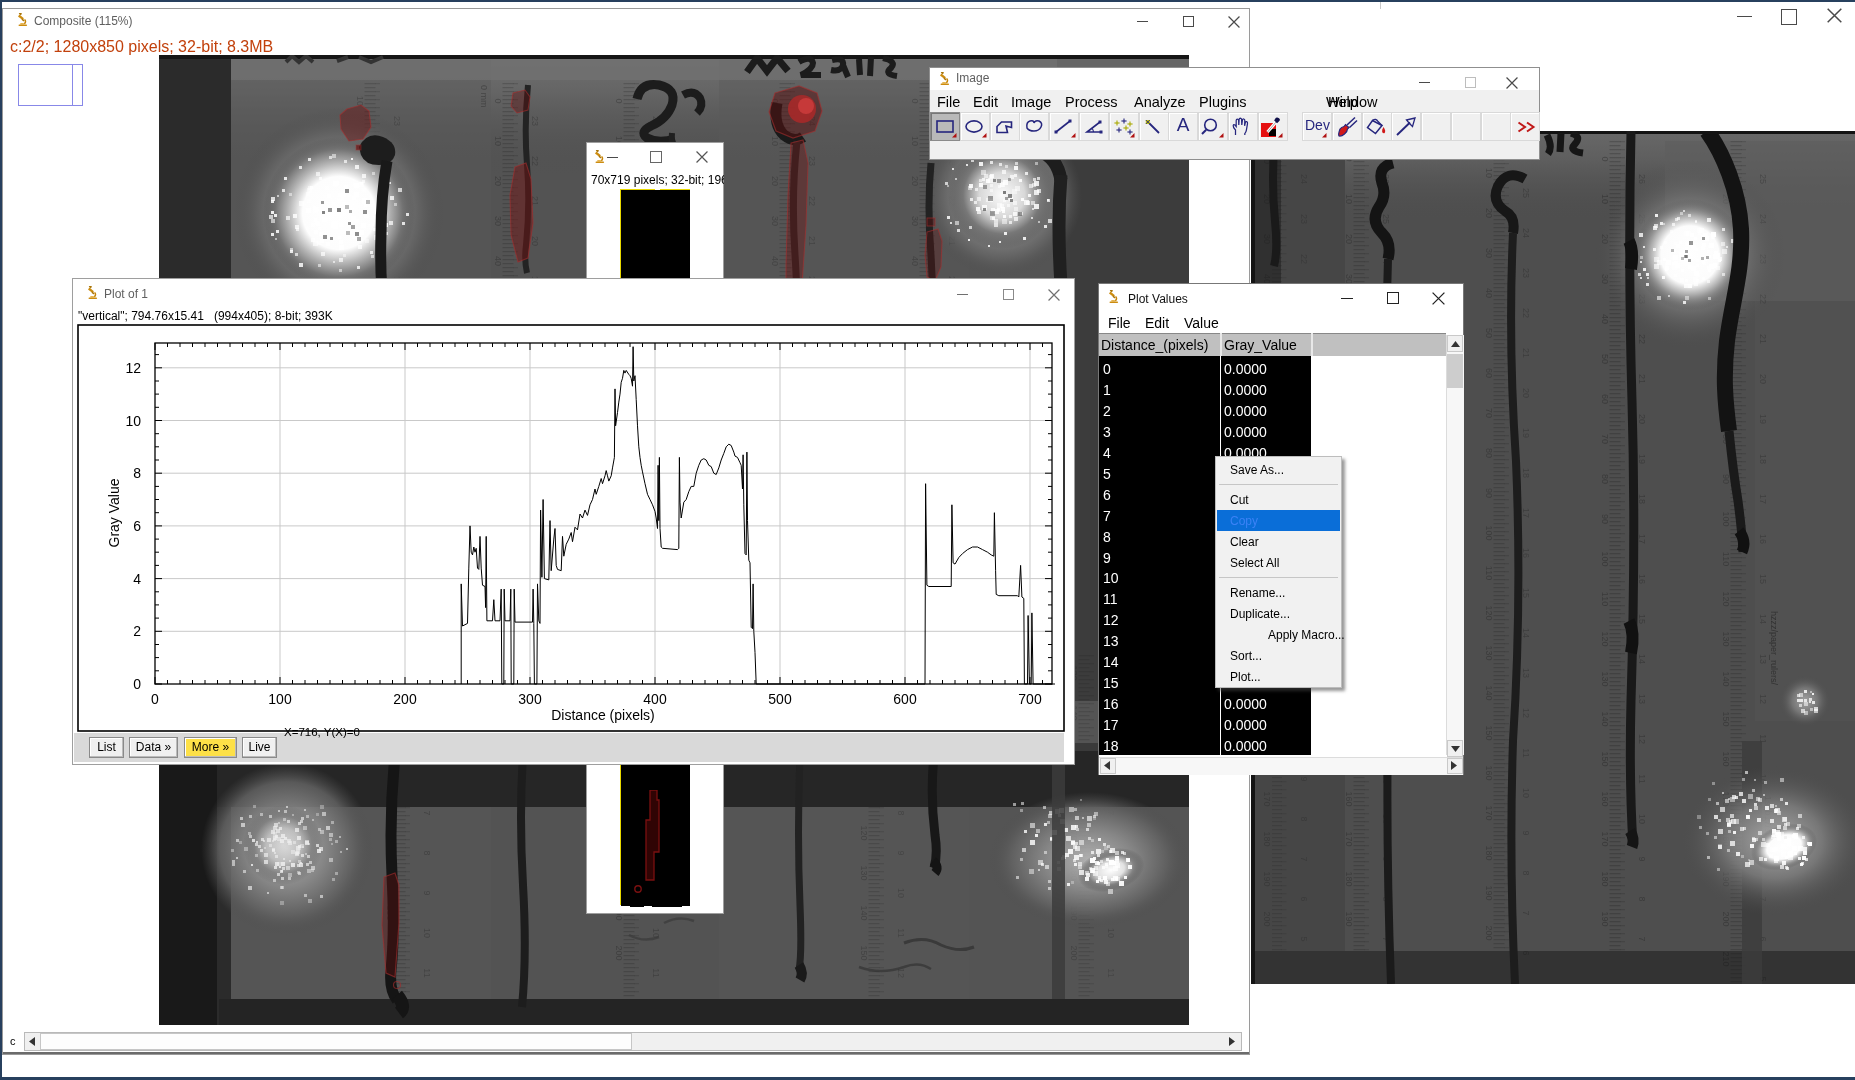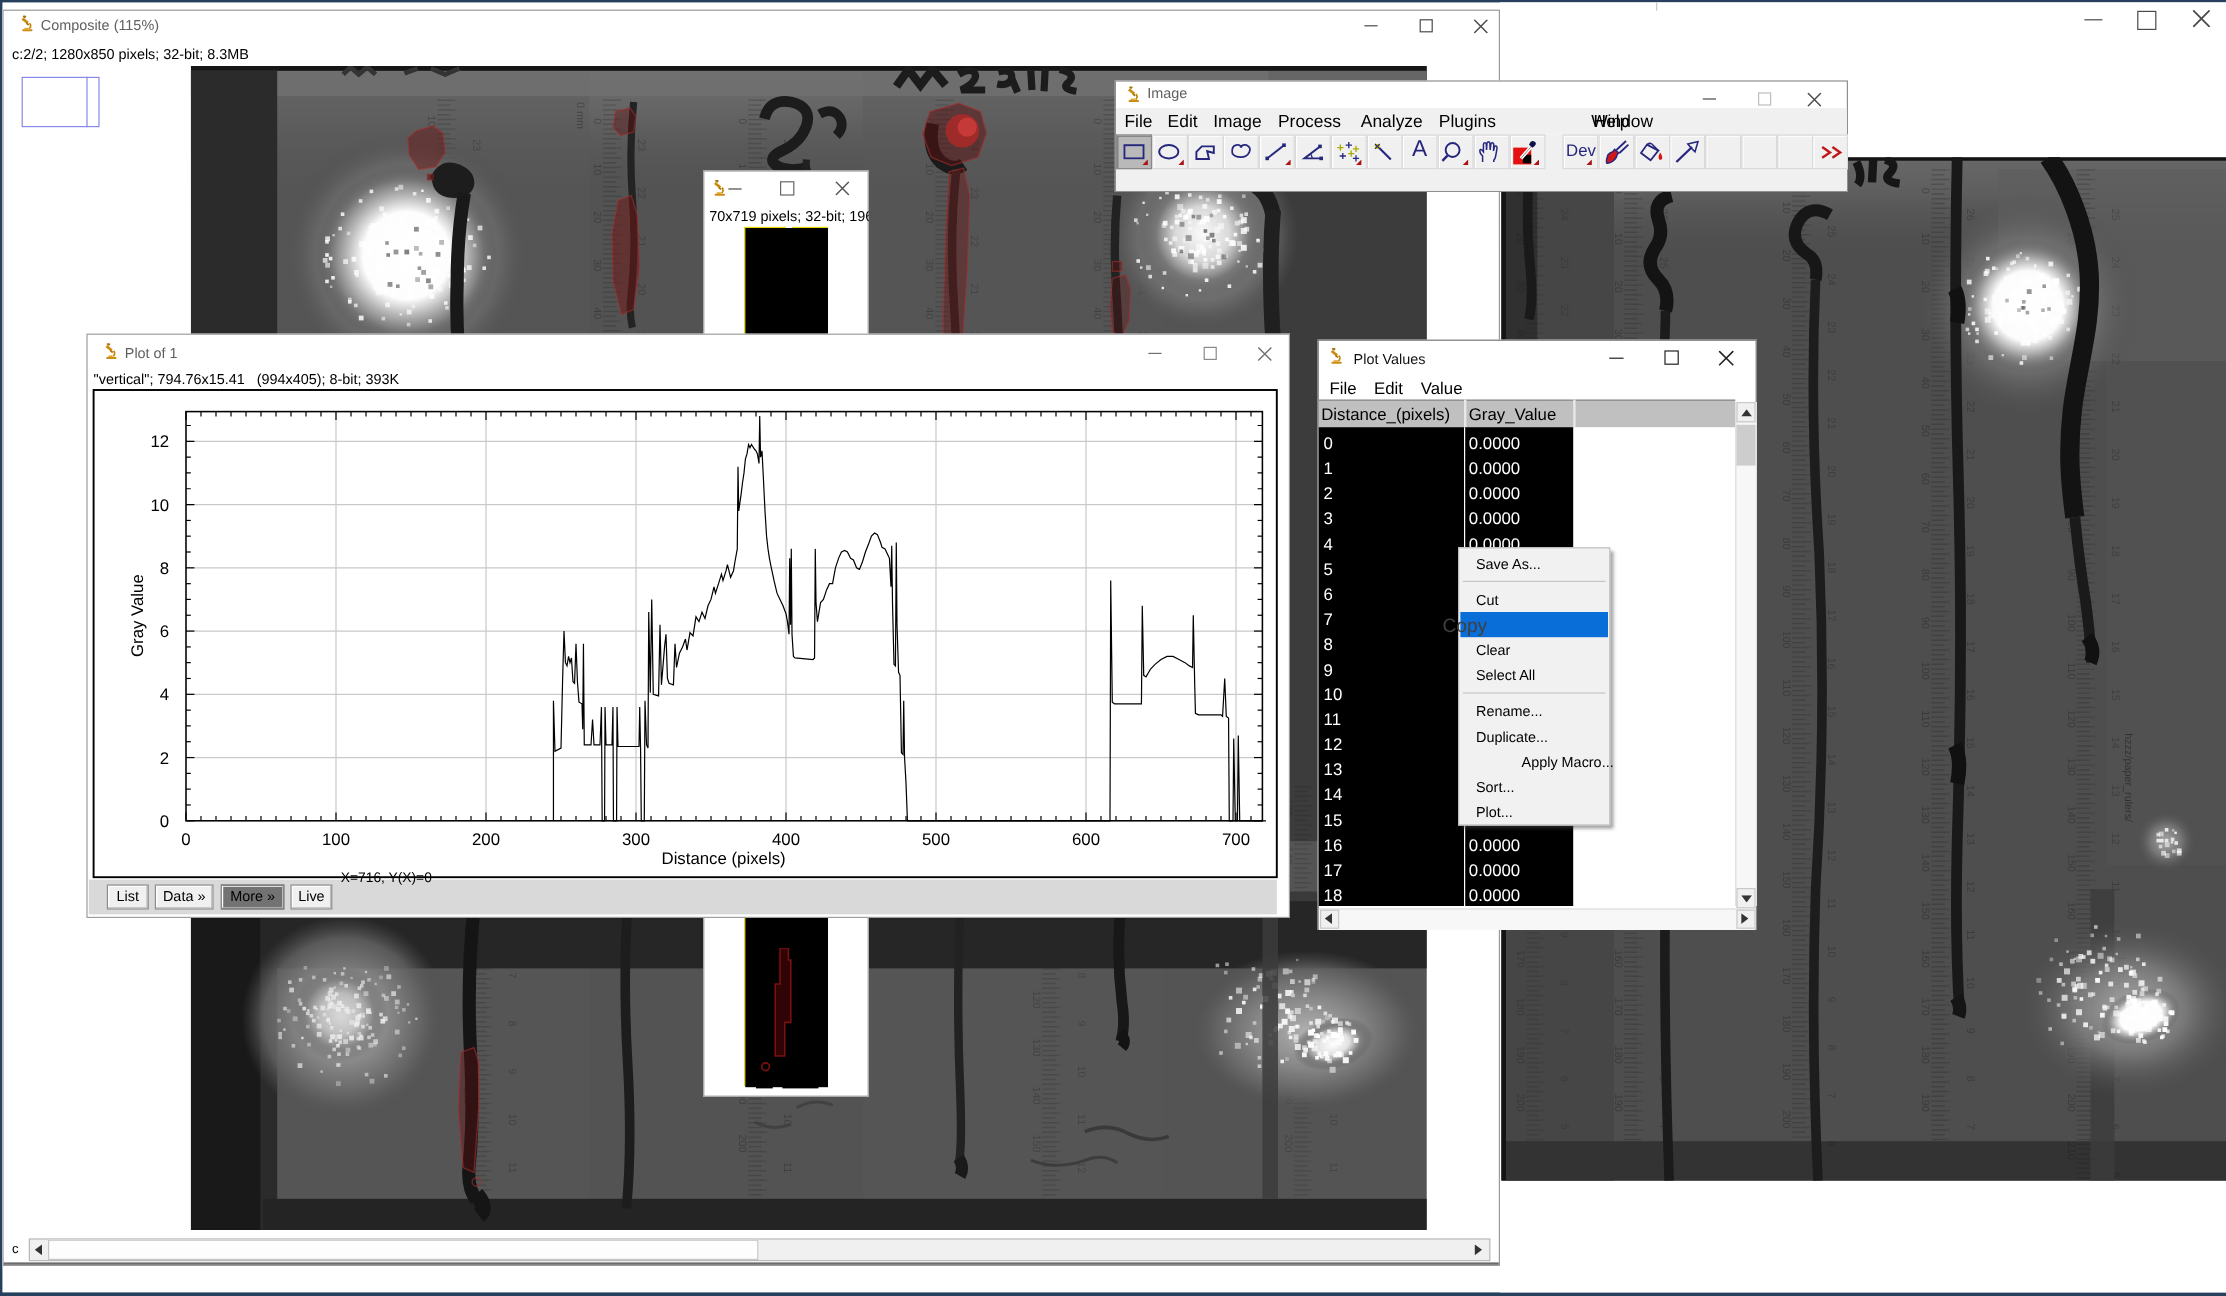--- a/index.html
+++ b/index.html
@@ -569,21 +569,21 @@
     <path d="M8.6 6.4 Q10.6 8.6 8.4 11.0" stroke="#c8860a" stroke-width="1.4" fill="none"></path>
     <rect x="2.5" y="11.4" width="8.6" height="1.7" rx="0.8" fill="#cc8c10"></rect>
     <rect x="4.3" y="10.2" width="3.6" height="1.4" fill="#e0a428"></rect>
   </svg>
 <div class="a ttl" style="left:34px;top:14px">Composite (115%)</div>
 <div class="a" style="left:1137px;top:21px;width:11px;height:1px;background:#4a4a4a"></div>
 <div class="a" style="left:1183px;top:16px;width:11px;height:11px;border:1px solid #4a4a4a;box-sizing:border-box"></div>
 <svg class="a" style="left:1228px;top:16px" width="12" height="12" viewBox="0 0 11 11">
     <path d="M0.5 0.5 L10.5 10.5 M10.5 0.5 L0.5 10.5" stroke="#4a4a4a" stroke-width="1.1"></path>
   </svg>
-<div class="a" style="left:10px;top:38px;font-size:12px;color:#000000">c:2/2; 1280x850 pixels; 32-bit; 8.3MB</div>
+<div class="a" style="left:10px;top:38px;font-size:16px;color:#c2410c">c:2/2; 1280x850 pixels; 32-bit; 8.3MB</div>
 <div class="a" style="left:18px;top:64px;width:65px;height:42px;border:1px solid #8888e8;box-sizing:border-box"></div>
 <div class="a" style="left:72px;top:64px;width:1px;height:42px;background:#8888e8"></div>
 <svg class="a" style="left:159px;top:55px" width="1030" height="970" viewBox="0 0 1030 970">
     <defs>
       <radialGradient id="gA1">
         <stop offset="0%" stop-color="#ffffff"></stop>
         <stop offset="48%" stop-color="#fdfdfd"></stop>
         <stop offset="66%" stop-color="#b5b5b5"></stop>
         <stop offset="84%" stop-color="#737373"></stop>
         <stop offset="100%" stop-color="#4e4e4e" stop-opacity="0"></stop>
@@ -1765,21 +1765,21 @@
     <text x="705.0" y="381" font-size="14" fill="#000" text-anchor="middle" font-family="Liberation Sans">500</text>
     <text x="830.0" y="381" font-size="14" fill="#000" text-anchor="middle" font-family="Liberation Sans">600</text>
     <text x="955.0" y="381" font-size="14" fill="#000" text-anchor="middle" font-family="Liberation Sans">700</text>
     <text x="528" y="397" font-size="14" fill="#000" text-anchor="middle" font-family="Liberation Sans">Distance (pixels)</text>
     <text x="44" y="190" font-size="14" fill="#000" text-anchor="middle" font-family="Liberation Sans" transform="rotate(-90 44 190)">Gray Value</text>
     <polyline points="386.2,361.0 386.2,260.9 387.5,303.0 392.5,300.4 393.8,245.1 395.0,202.9 396.2,229.2 397.5,231.9 398.8,224.0 400.0,229.2 401.2,225.3 402.5,245.1 403.8,246.4 405.0,213.4 406.2,245.1 407.5,262.2 410.0,263.5 410.6,284.6 411.2,213.4 411.9,297.8 417.5,297.8 418.8,276.7 420.0,297.8 425.0,297.8 426.2,266.1 426.8,361.0 428.8,361.0 429.2,266.1 430.0,297.8 435.0,297.8 435.8,266.1 436.2,361.0 438.8,361.0 439.2,266.1 440.0,299.1 457.5,299.1 458.1,266.1 458.8,300.4 459.4,361.0 461.9,361.0 462.5,260.9 463.8,297.8 465.0,300.4 465.6,187.1 466.9,254.3 468.1,176.5 469.4,255.6 473.8,256.9 475.0,197.6 476.2,247.7 478.8,216.1 480.0,205.5 481.2,242.4 482.5,246.4 486.2,247.7 487.5,213.4 488.8,233.2 491.2,221.3 493.8,216.1 496.2,209.5 497.5,218.7 500.0,204.2 502.5,206.9 505.0,191.0 507.5,195.0 510.0,187.1 512.5,192.4 515.0,181.8 517.5,176.5 520.0,166.0 521.2,171.3 523.8,163.4 526.2,155.5 527.5,160.7 530.0,152.8 531.2,147.6 532.5,152.8 533.8,158.1 536.2,152.8 537.5,144.9 539.4,134.4 540.0,65.9 540.6,102.8 542.5,89.6 543.8,79.1 545.0,71.1 546.2,59.3 547.5,55.3 548.8,47.4 550.0,50.1 551.2,47.4 553.8,51.4 555.0,52.7 556.2,55.3 557.5,63.2 558.1,23.7 558.8,58.0 560.0,52.7 561.2,76.4 562.5,102.8 563.8,123.8 565.0,134.4 566.2,142.3 567.5,148.9 570.0,160.7 572.5,171.3 575.0,176.5 577.5,181.8 580.0,188.4 581.2,195.0 582.5,205.5 583.1,142.3 583.8,197.6 584.4,134.4 585.0,205.5 586.2,224.0 587.5,225.3 602.5,226.6 603.8,225.3 604.4,134.4 605.0,179.2 606.2,195.0 608.8,179.2 611.2,176.5 613.8,168.6 616.2,163.4 618.8,163.4 621.2,150.2 623.8,142.3 626.2,137.0 628.8,135.7 631.2,137.0 633.8,142.3 636.2,143.6 638.8,150.2 641.2,151.5 643.8,144.9 646.2,137.0 648.8,130.4 651.2,123.8 653.8,121.2 656.2,122.5 658.8,129.1 660.0,133.1 662.5,134.4 665.0,139.7 666.2,142.3 667.5,166.0 668.1,131.8 668.8,181.8 670.0,230.6 671.2,231.9 671.9,129.1 672.5,197.6 673.8,237.2 675.0,239.8 676.2,304.3 677.5,305.7 678.1,260.9 678.8,308.3 680.0,329.4 681.2,361.0 850.0,361.0 850.6,160.7 851.9,262.2 853.8,263.5 876.2,263.5 876.9,181.8 878.1,239.8 880.0,241.1 883.8,234.5 887.5,230.6 892.5,226.6 897.5,224.0 902.5,224.0 907.5,226.6 912.5,229.2 916.2,231.9 918.8,233.2 919.4,189.7 920.6,247.7 921.2,271.4 923.8,272.7 942.5,272.7 943.8,274.0 945.6,242.4 946.9,274.0 948.8,275.4 949.4,361.0 952.5,361.0 953.1,292.5 954.4,361.0 956.2,361.0 956.9,289.9 958.1,361.0 980.0,361.0" fill="none" stroke="#000" stroke-width="1"></polyline>
   </svg>
 <div class="a" style="left:74px;top:733px;width:990px;height:29px;background:#d9d9d9"></div>
 <div class="a" style="left:89px;top:737px;width:35px;height:21px;background:#f0f0f0;border:1px solid #8a8a8a;box-sizing:border-box;text-align:center;font-size:12px;color:#000;line-height:19px;box-shadow:inset -1px -1px 0 #bbb, inset 1px 1px 0 #fff">List</div>
 <div class="a" style="left:129px;top:737px;width:49px;height:21px;background:#f0f0f0;border:1px solid #8a8a8a;box-sizing:border-box;text-align:center;font-size:12px;color:#000;line-height:19px;box-shadow:inset -1px -1px 0 #bbb, inset 1px 1px 0 #fff">Data »</div>
-<div class="a" style="left:184px;top:737px;width:53px;height:21px;background:#737373;border:1px solid #8a8a8a;box-sizing:border-box;text-align:center;font-size:12px;color:#000;line-height:19px;box-shadow:inset -1px -1px 0 #bbb, inset 1px 1px 0 #fff">More »</div>
+<div class="a" style="left:184px;top:737px;width:53px;height:21px;background:#fde047;border:1px solid #8a8a8a;box-sizing:border-box;text-align:center;font-size:12px;color:#000;line-height:19px;box-shadow:inset -1px -1px 0 #bbb, inset 1px 1px 0 #fff">More »</div>
 <div class="a" style="left:242px;top:737px;width:35px;height:21px;background:#f0f0f0;border:1px solid #8a8a8a;box-sizing:border-box;text-align:center;font-size:12px;color:#000;line-height:19px;box-shadow:inset -1px -1px 0 #bbb, inset 1px 1px 0 #fff">Live</div>
 <div class="a" style="left:284px;top:726px;font-size:11.5px;font-family:Liberation Sans, sans-serif;color:#000">X=716, Y(X)=0</div>
 <div class="win" style="left:1098px;top:283px;width:366px;height:492px;border-color:#777"></div>
 <svg class="a" style="left:1107px;top:290px" width="14" height="14" viewBox="0 0 14 14">
     <rect x="3.1" y="-0.4" width="2.6" height="2.2" rx="0.4" fill="#a87408" transform="rotate(38 4.4 0.7)"></rect>
     <path d="M3.4 1.6 L7.9 5.2 L6.5 7.0 L2.0 3.4 Z" fill="#cc8c10"></path>
     <path d="M6.4 5.6 L8.4 7.2 L7.5 8.4 L5.5 6.8 Z" fill="#a87408"></path>
     <path d="M8.6 6.4 Q10.6 8.6 8.4 11.0" stroke="#c8860a" stroke-width="1.4" fill="none"></path>
     <rect x="2.5" y="11.4" width="8.6" height="1.7" rx="0.8" fill="#cc8c10"></rect>
     <rect x="4.3" y="10.2" width="3.6" height="1.4" fill="#e0a428"></rect>
@@ -1845,19 +1845,19 @@
 <div class="a" style="left:1447px;top:758px;width:16px;height:16px;background:#f0f0f0;border:1px solid #c9c9c9;box-sizing:border-box"></div>
 <svg class="a" style="left:1451px;top:761px" width="6" height="9" viewBox="0 0 6 9">
     <path d="M0 0 L6 4.5 L0 9 Z" fill="#333"></path>
   </svg>
 <div class="a" style="left:1215px;top:456px;width:127px;height:232px;background:#f1f1f1;border:1px solid #bdbdbd;box-sizing:border-box;box-shadow:3px 3px 3px rgba(70,70,70,0.55)"></div>
 <div class="a" style="left:1219px;top:484px;width:119px;height:1px;background:#c6c6c6"></div>
 <div class="a" style="left:1219px;top:577px;width:119px;height:1px;background:#c6c6c6"></div>
 <div class="a" style="left:1217px;top:510px;width:123px;height:21px;background:#0a6ed8"></div>
 <div class="a" style="left:1230px;top:463px;font-size:12px;color:#000">Save As...</div>
 <div class="a" style="left:1230px;top:493px;font-size:12px;color:#000">Cut</div>
-<div class="a" style="left:1202px;top:514px;font-size:16px;color:#404040">Copy</div>
+<div class="a" style="left:1230px;top:514px;font-size:12px;color:#3b82f6">Copy</div>
 <div class="a" style="left:1230px;top:535px;font-size:12px;color:#000">Clear</div>
 <div class="a" style="left:1230px;top:556px;font-size:12px;color:#000">Select All</div>
 <div class="a" style="left:1230px;top:586px;font-size:12px;color:#000">Rename...</div>
 <div class="a" style="left:1230px;top:607px;font-size:12px;color:#000">Duplicate...</div>
 <div class="a" style="left:1268px;top:628px;font-size:12px;color:#000">Apply Macro...</div>
 <div class="a" style="left:1230px;top:649px;font-size:12px;color:#000">Sort...</div>
 <div class="a" style="left:1230px;top:670px;font-size:12px;color:#000">Plot...</div>
 </body></html>

